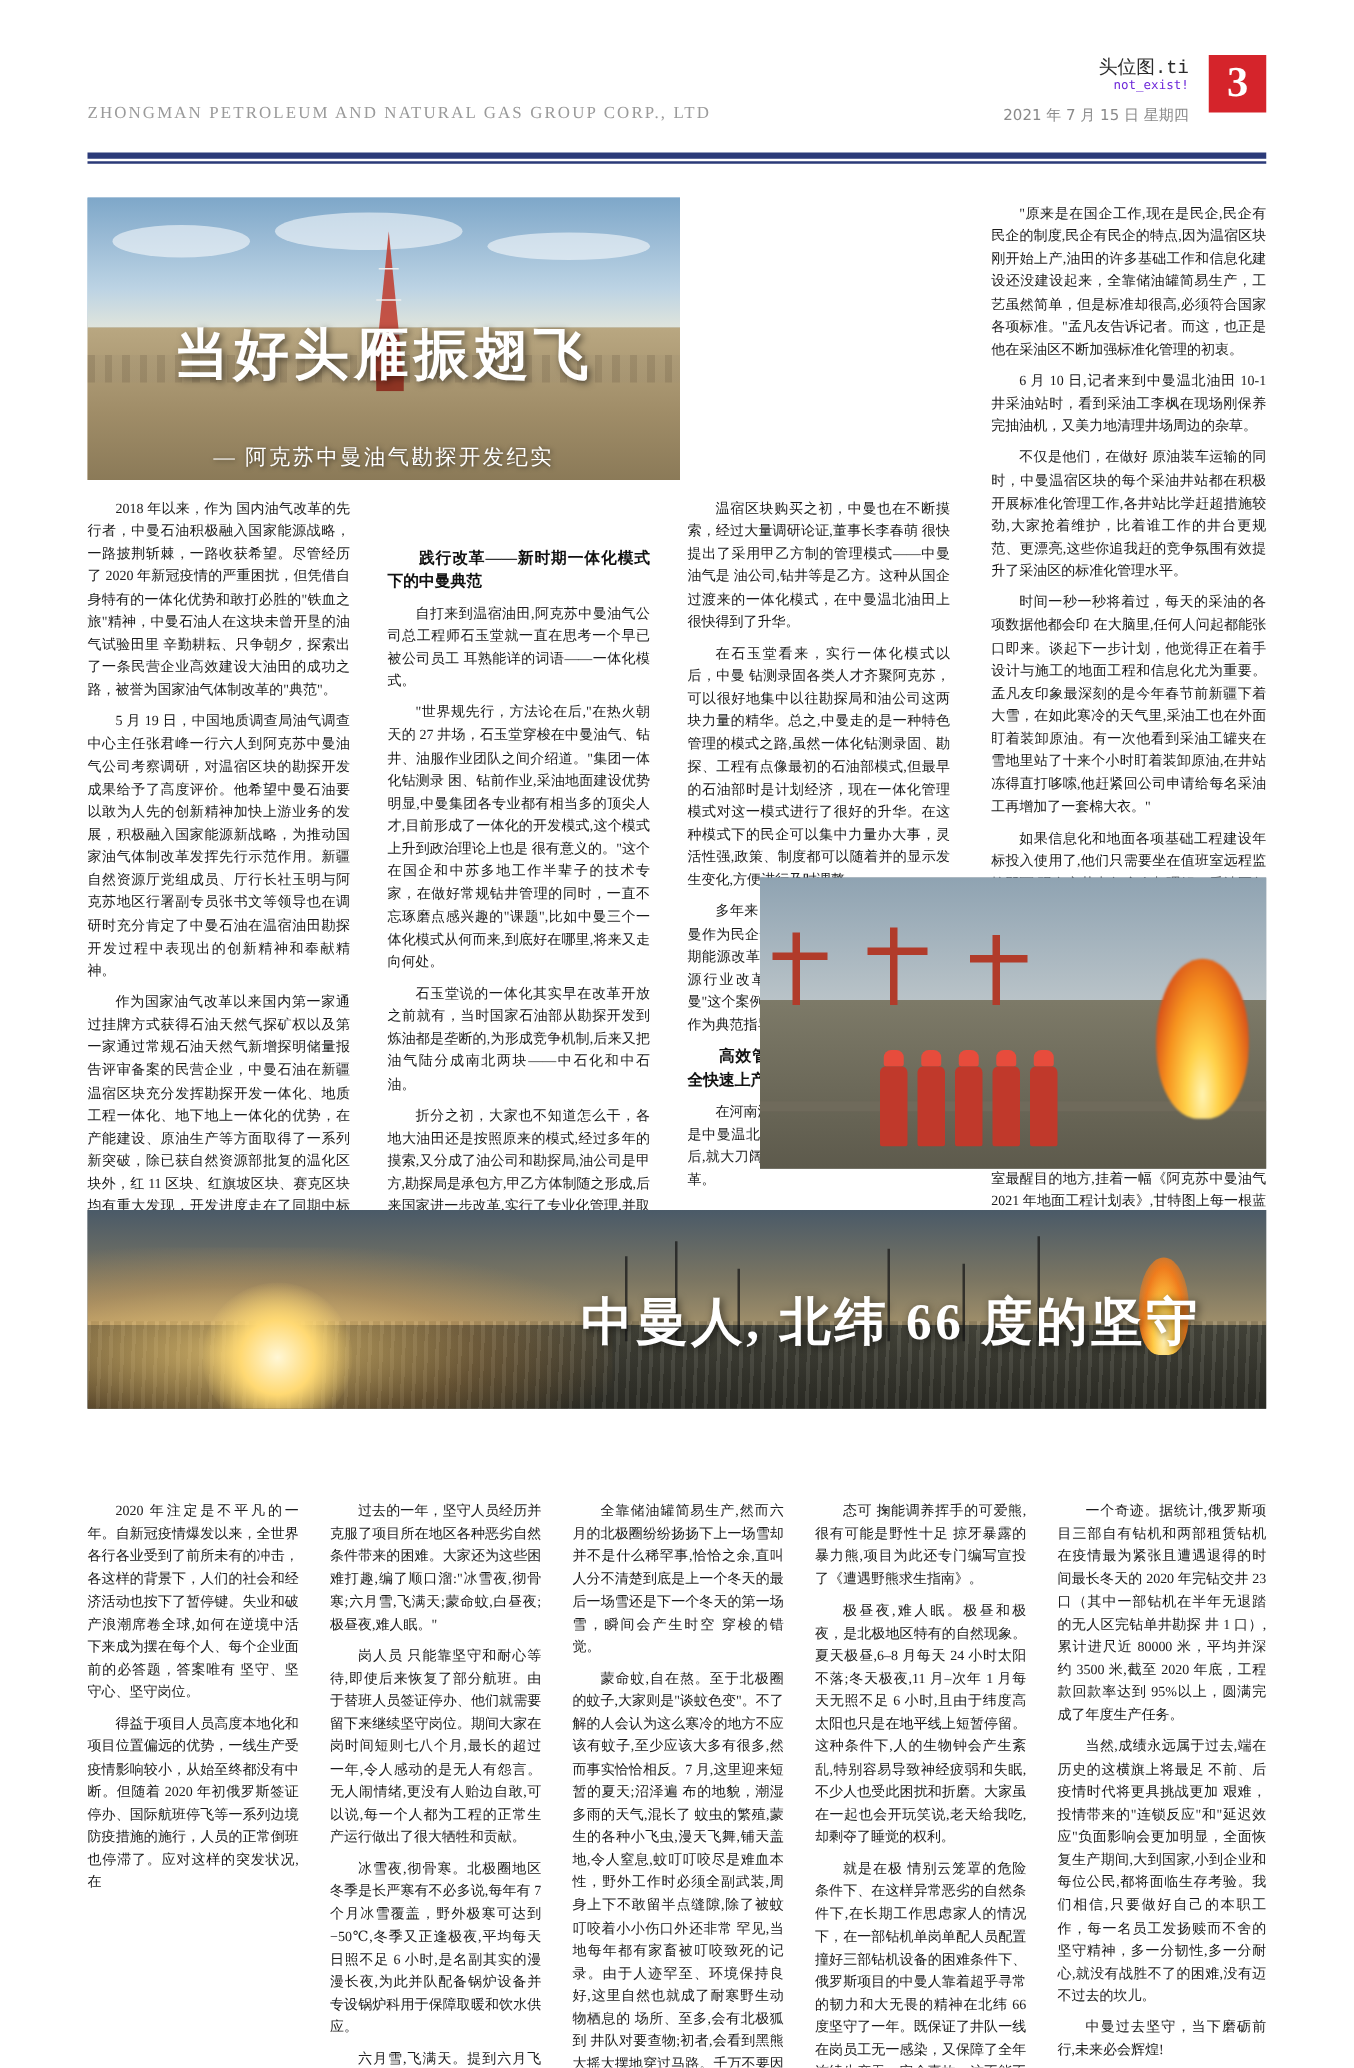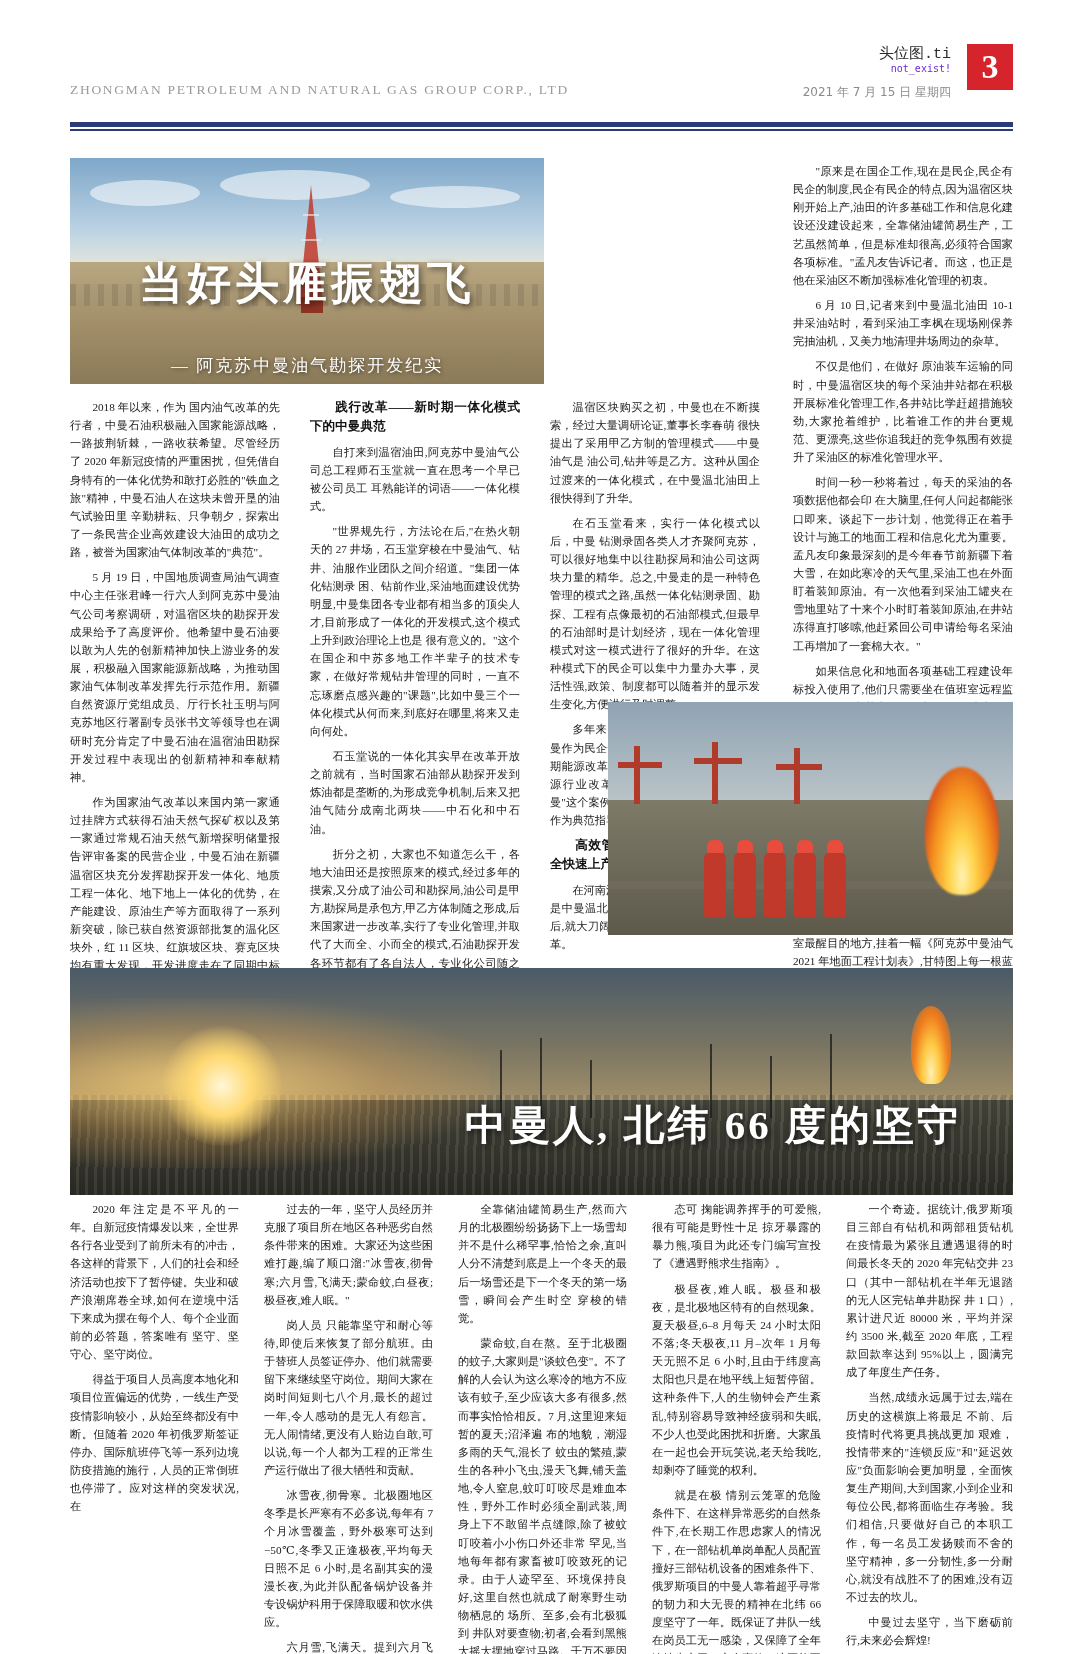--- a/index.html
+++ b/index.html
@@ -72,21 +72,21 @@
     text-shadow:1px 1px 4px rgba(0,0,0,.6);
     margin-top:36px;
   }
 
   
   .colwrap{position:absolute;left:70px;top:398px;width:943px;}
   .col{position:absolute;top:0;width:210px;
     font-family:"Liberation Serif","DejaVu Serif",serif;
     font-size:11.2px;line-height:1.62;color:#1a1a1a;text-align:justify;}
   .c1{left:0;}
-  .c2{left:240px;}
+  .c2{left:240px;margin-top:39px;}
   .c3{left:480px;}
   .c4{left:723px;width:220px;top:-236px;}
   .col p{margin:0 0 7px 0;text-indent:2em;}
   .subhead{
     font-family:"Liberation Serif","DejaVu Serif",serif;
     font-weight:bold;font-size:12.6px;color:#111;text-indent:0;
     margin:9px 0 6px 0;line-height:1.5;
   }
   .subhead.big{font-size:13.4px;}
   .toright{text-align:right;text-indent:0;}
@@ -103,21 +103,21 @@
   .worker:before{content:"";position:absolute;left:3px;top:-13px;width:16px;height:13px;background:#e74c3c;border-radius:6px 6px 2px 2px;}
   .flame{
     position:absolute;right:14px;bottom:40px;width:74px;height:128px;
     background:radial-gradient(ellipse at 50% 85%, #fff3b0 0%, #ffd24a 25%, #f6921e 55%, #d9541a 78%, rgba(180,60,20,0) 100%);
     filter:blur(1px);border-radius:50% 50% 45% 45%;
   }
   .pipe{position:absolute;left:0;bottom:46px;width:100%;height:8px;background:#6f6a5b;}
 
   
   .hero2{
-    position:absolute;left:70px;top:968px;width:943px;height:227px;overflow:hidden;
+    position:absolute;left:70px;top:968px;width:943px;height:159px;overflow:hidden;
     background:linear-gradient(#3d4a55,#6d6656 55%,#3a3b34 100%);
   }
   .h2-sun{
     position:absolute;left:92px;top:58px;width:120px;height:120px;border-radius:50%;
     background:radial-gradient(circle,#fff7d6 0%,#ffd973 35%,rgba(255,190,70,0) 72%);
   }
   .h2-glow{
     position:absolute;left:0;top:30px;width:420px;height:170px;
     background:radial-gradient(ellipse at 30% 50%, rgba(255,214,120,.75) 0%, rgba(255,180,80,.25) 45%, rgba(0,0,0,0) 75%);
   }

